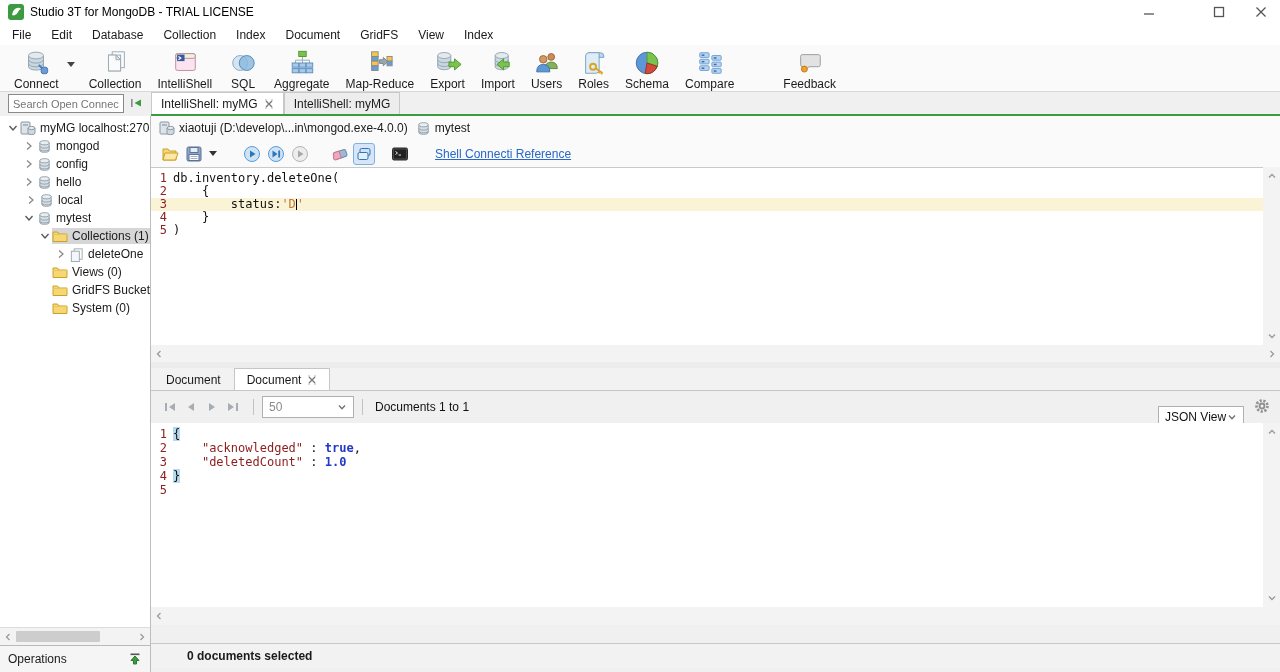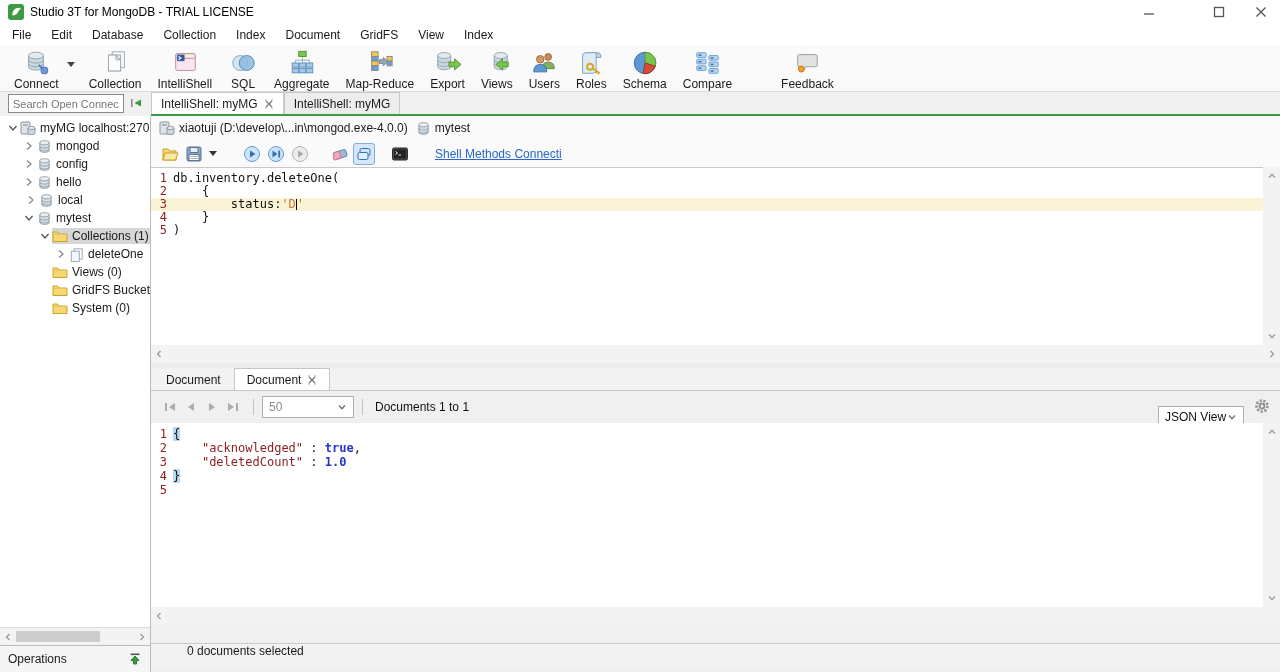--- a/index.html
+++ b/index.html
@@ -117,21 +117,21 @@
   .jline { display:flex; height:14px; line-height:14px; }
   .jgut { width:22px; flex:0 0 22px; text-align:right; padding-right:6px; color:#8f2020; }
   .jtxt { white-space:pre; color:#111; }
   .jkey { color:#8f2020; }
   .jval { color:#2438c8; font-weight:bold; }
   .jbrace { background:#b8d9f0; color:#111; }
   .j-hsb { position:absolute; left:0; bottom:47px; right:0; height:18px; }
   .j-vsb { top:307px; right:0; bottom:65px; }
 
   .statusbar { position:absolute; left:0; bottom:4px; right:0; height:25px; background:#f2f2f2;
-    border-top:1px solid #c9c9c9; display:flex; padding-left:36px; }
+    border-top:1px solid #c9c9c9; display:flex; align-items:center; padding-left:36px;font-weight:bold; }
   .bottomstrip { position:absolute; left:0; bottom:0; right:0; height:4px; background:#f0f0f0; }
 </style>
 </head>
 <body>
 
 <svg width="0" height="0" style="position:absolute">
   <defs>
     <symbol id="i-logo" viewBox="0 0 16 16">
       <rect x="0" y="0" width="16" height="16" rx="3" fill="#3c9a40"></rect>
       <path d="M4 11 Q5 5 9 4 Q12 3.4 13 5 Q11 5.5 10 8 Q9 11 6 11.5 Z" fill="#fff"></path>
@@ -440,21 +440,21 @@
         </svg>
       </div>
     <div class="lb">Export</div>
   </div>
   <div class="tbtn">
     <div class="ic">
         <svg width="30" height="28">
           <use href="#i-import"></use>
         </svg>
       </div>
-    <div class="lb">Views</div>
+    <div class="lb">Import</div>
   </div>
   <div class="tbtn">
     <div class="ic">
         <svg width="30" height="28">
           <use href="#i-users"></use>
         </svg>
       </div>
     <div class="lb">Users</div>
   </div>
   <div class="tbtn">
@@ -721,21 +721,21 @@
         <svg width="18" height="18">
           <use href="#i-panes"></use>
         </svg>
       </span>
     <span class="sgap" style="width:12px"></span>
     <span class="sic">
         <svg width="18" height="18">
           <use href="#i-term"></use>
         </svg>
       </span>
-    <a class="reflink" href="#">Shell Methods Connecti</a>
+    <a class="reflink" href="#">Shell Connecti Reference</a>
   </div>
 
   <div class="editor epad">
     <div class="eline">
       <span class="egut">1</span>
       <span class="ecode">db.inventory.deleteOne(</span>
     </div>
     <div class="eline">
       <span class="egut">2</span>
       <span class="ecode">    {</span>

